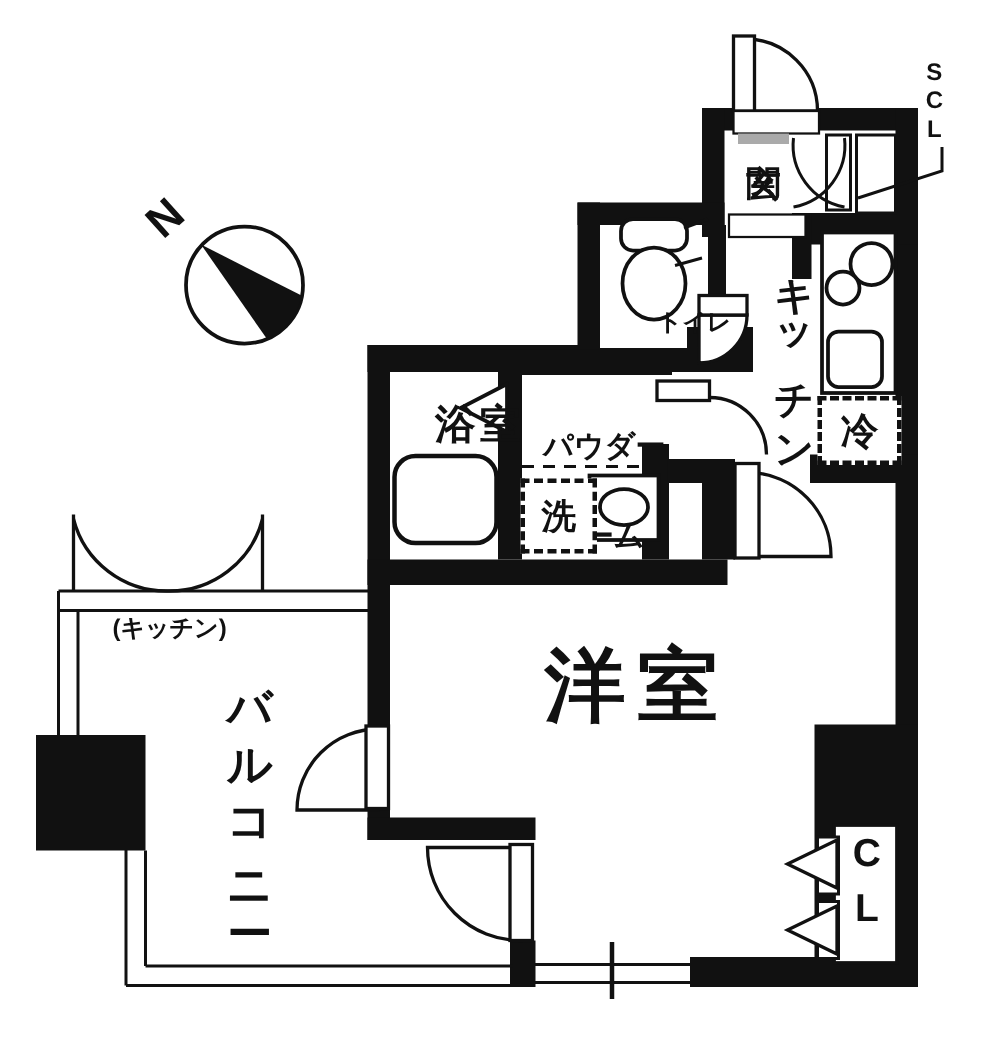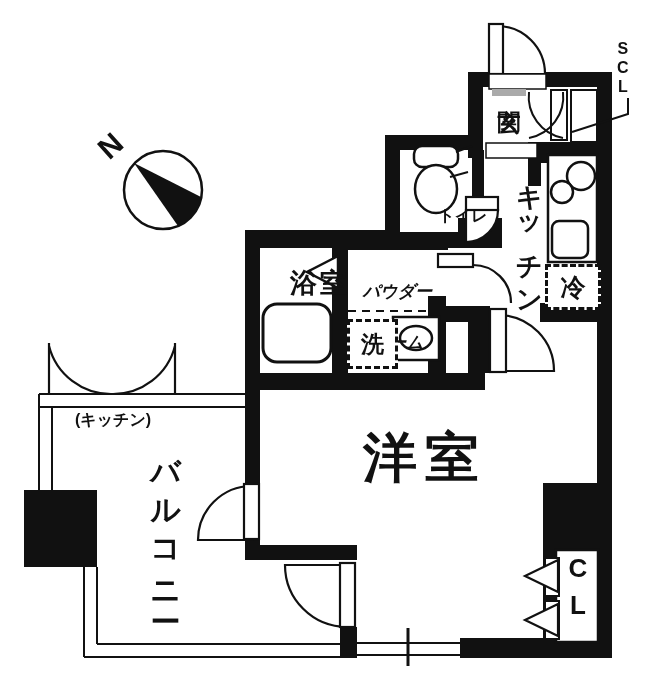--- a/index.html
+++ b/index.html
@@ -169,21 +169,21 @@
   <div class="lbl center" style="left:400px;top:207px;width:70px;font-size:16px;margin-left:28px;">トイレ</div>
 
   <div class="lbl v-mixed" style="left:514px;top:167px;font-size:26px;letter-spacing:5px;">キッチン</div>
 
   <div class="dashedbox" style="left:545px;top:264px;width:50px;height:40px;font-size:25px;">
     <span>冷</span>
   </div>
 
   <div class="lbl center" style="left:254px;top:268px;width:76px;font-size:27px;letter-spacing:3px;margin-left:28px;">浴室</div>
 
-  <div class="lbl center" style="left:340px;top:253px;width:96px;font-size:17px;line-height:1.5;font-style:italic;">
+  <div class="lbl center" style="left:340px;top:253px;width:96px;font-size:20px;line-height:1.5;">
     <span>パウダー</span><br>
     <span>ルーム</span>
   </div>
 
   <div class="dashedbox" style="left:347px;top:319px;width:45px;height:44px;font-size:23px;">
     <span>洗</span>
   </div>
 
   <div class="lbl center" style="left:330px;top:426px;width:190px;font-size:54px;letter-spacing:8px;">洋室</div>
 

